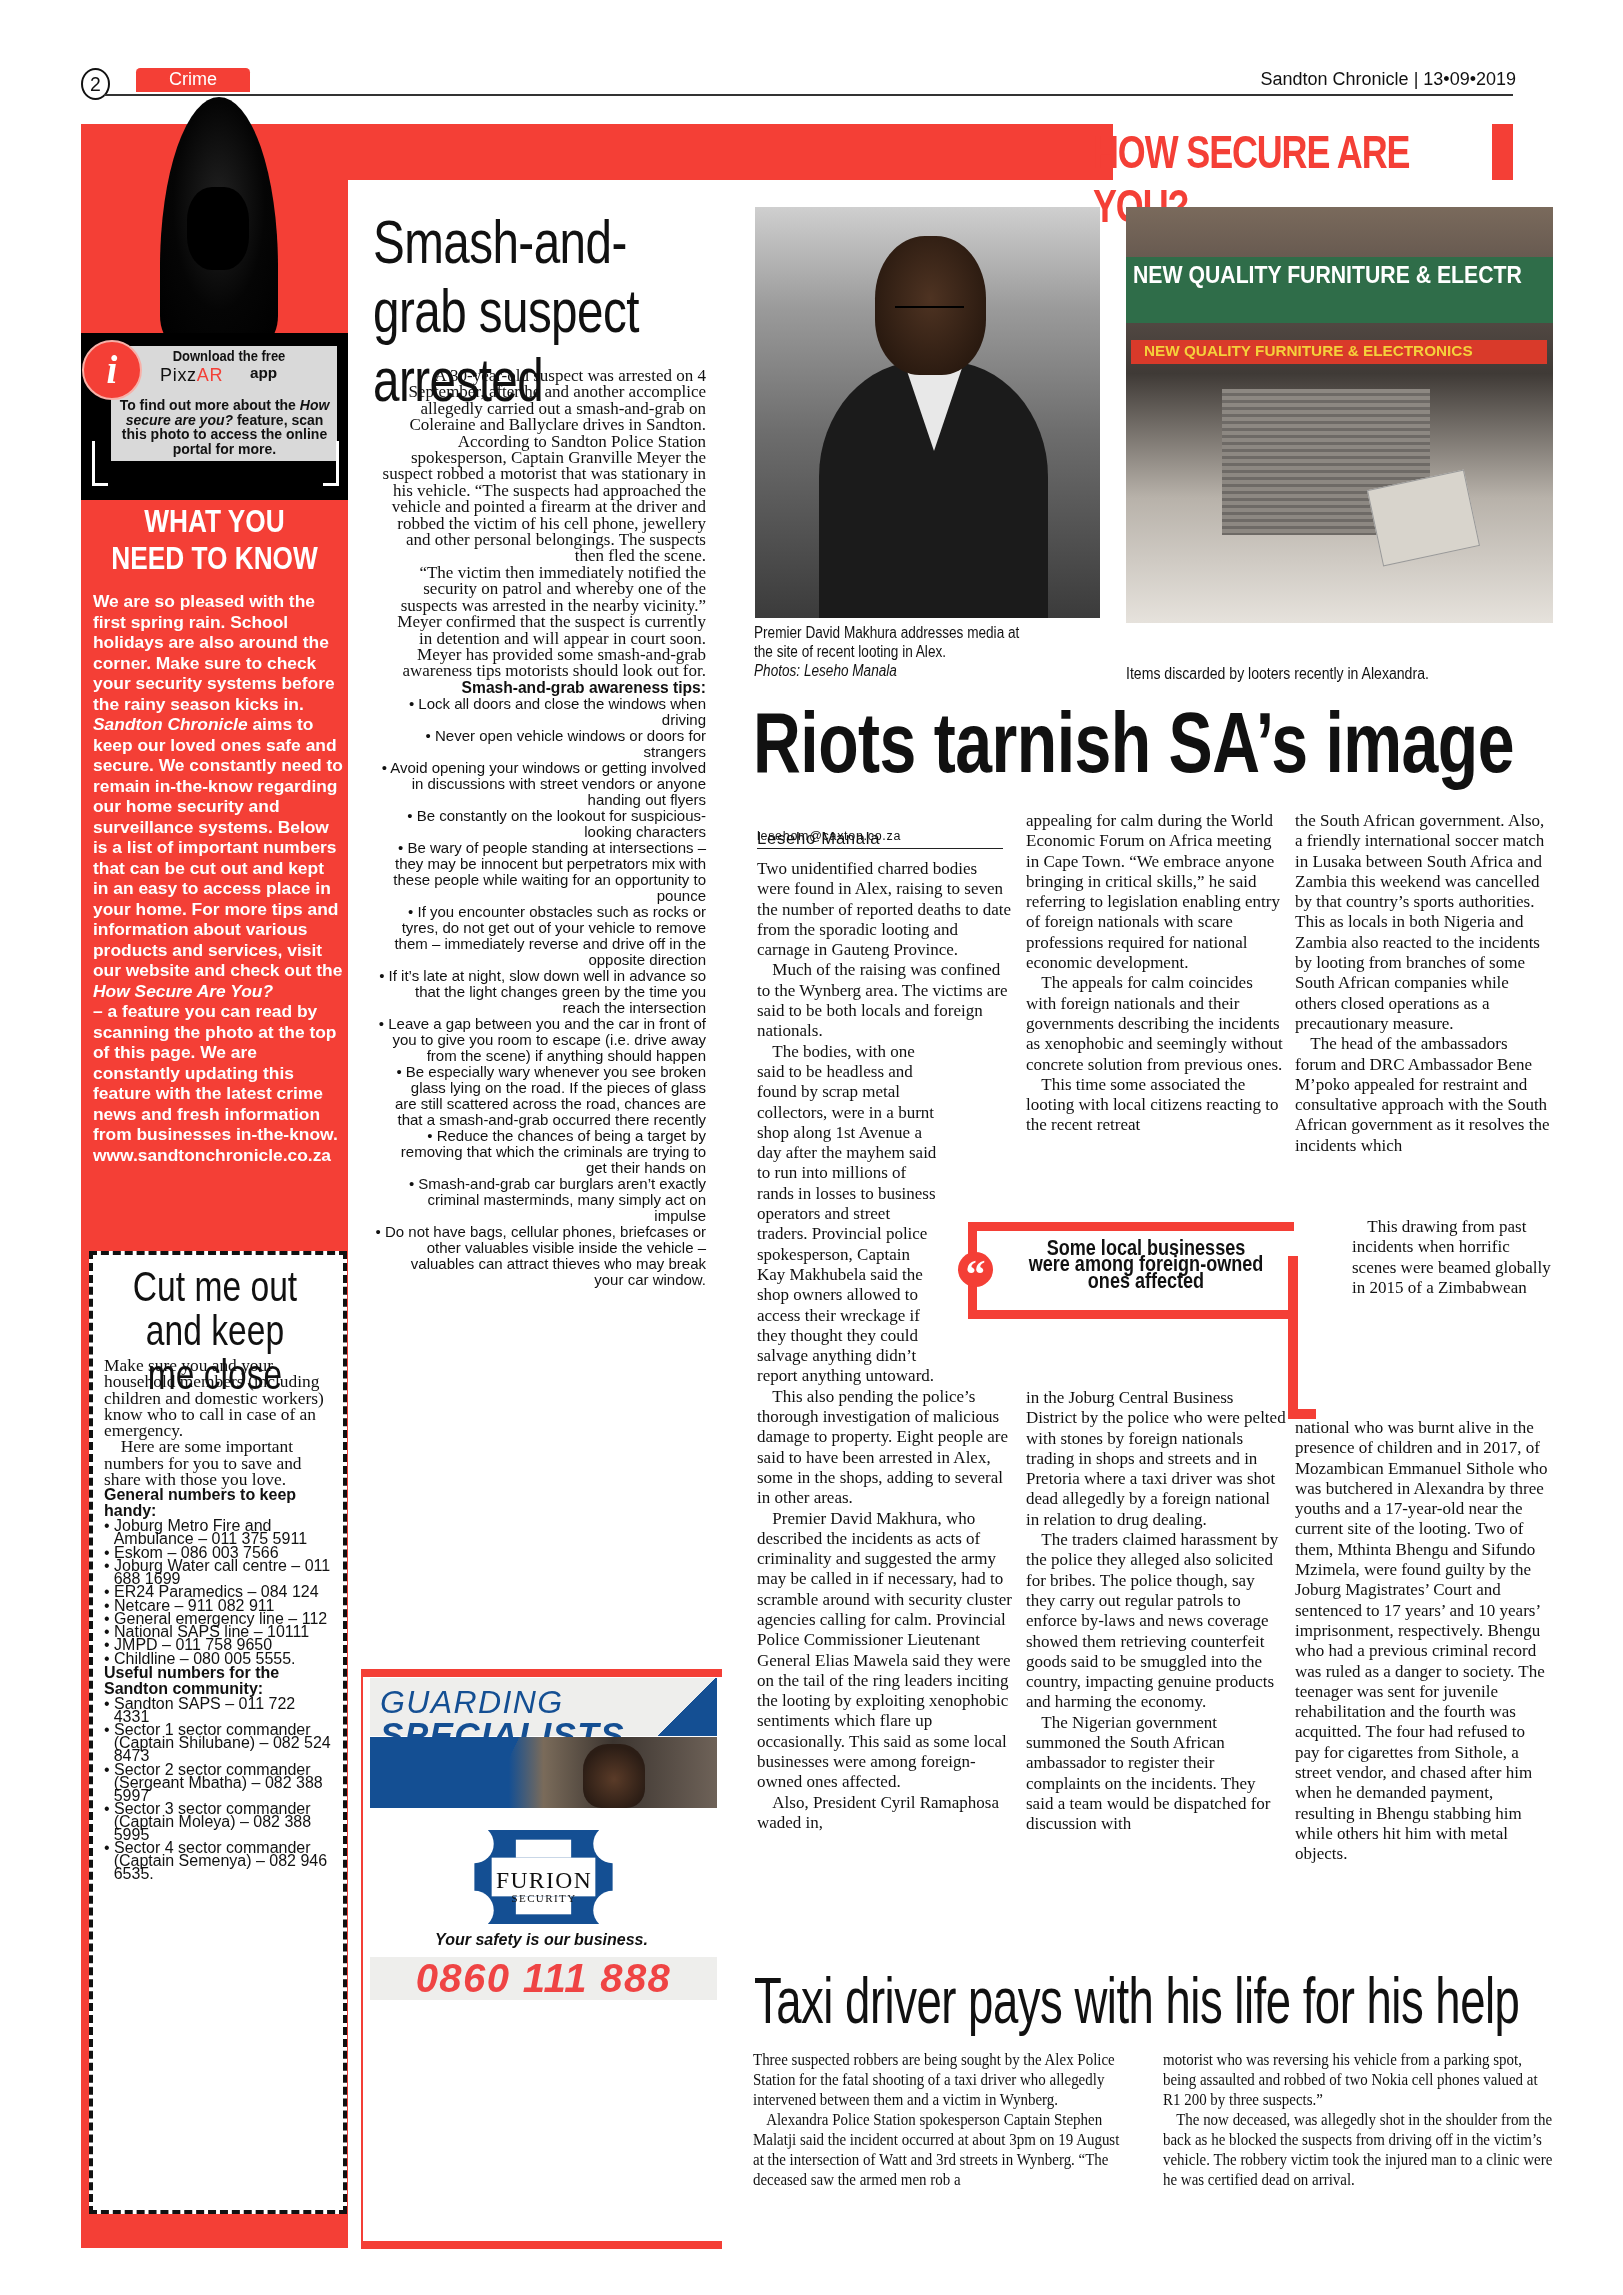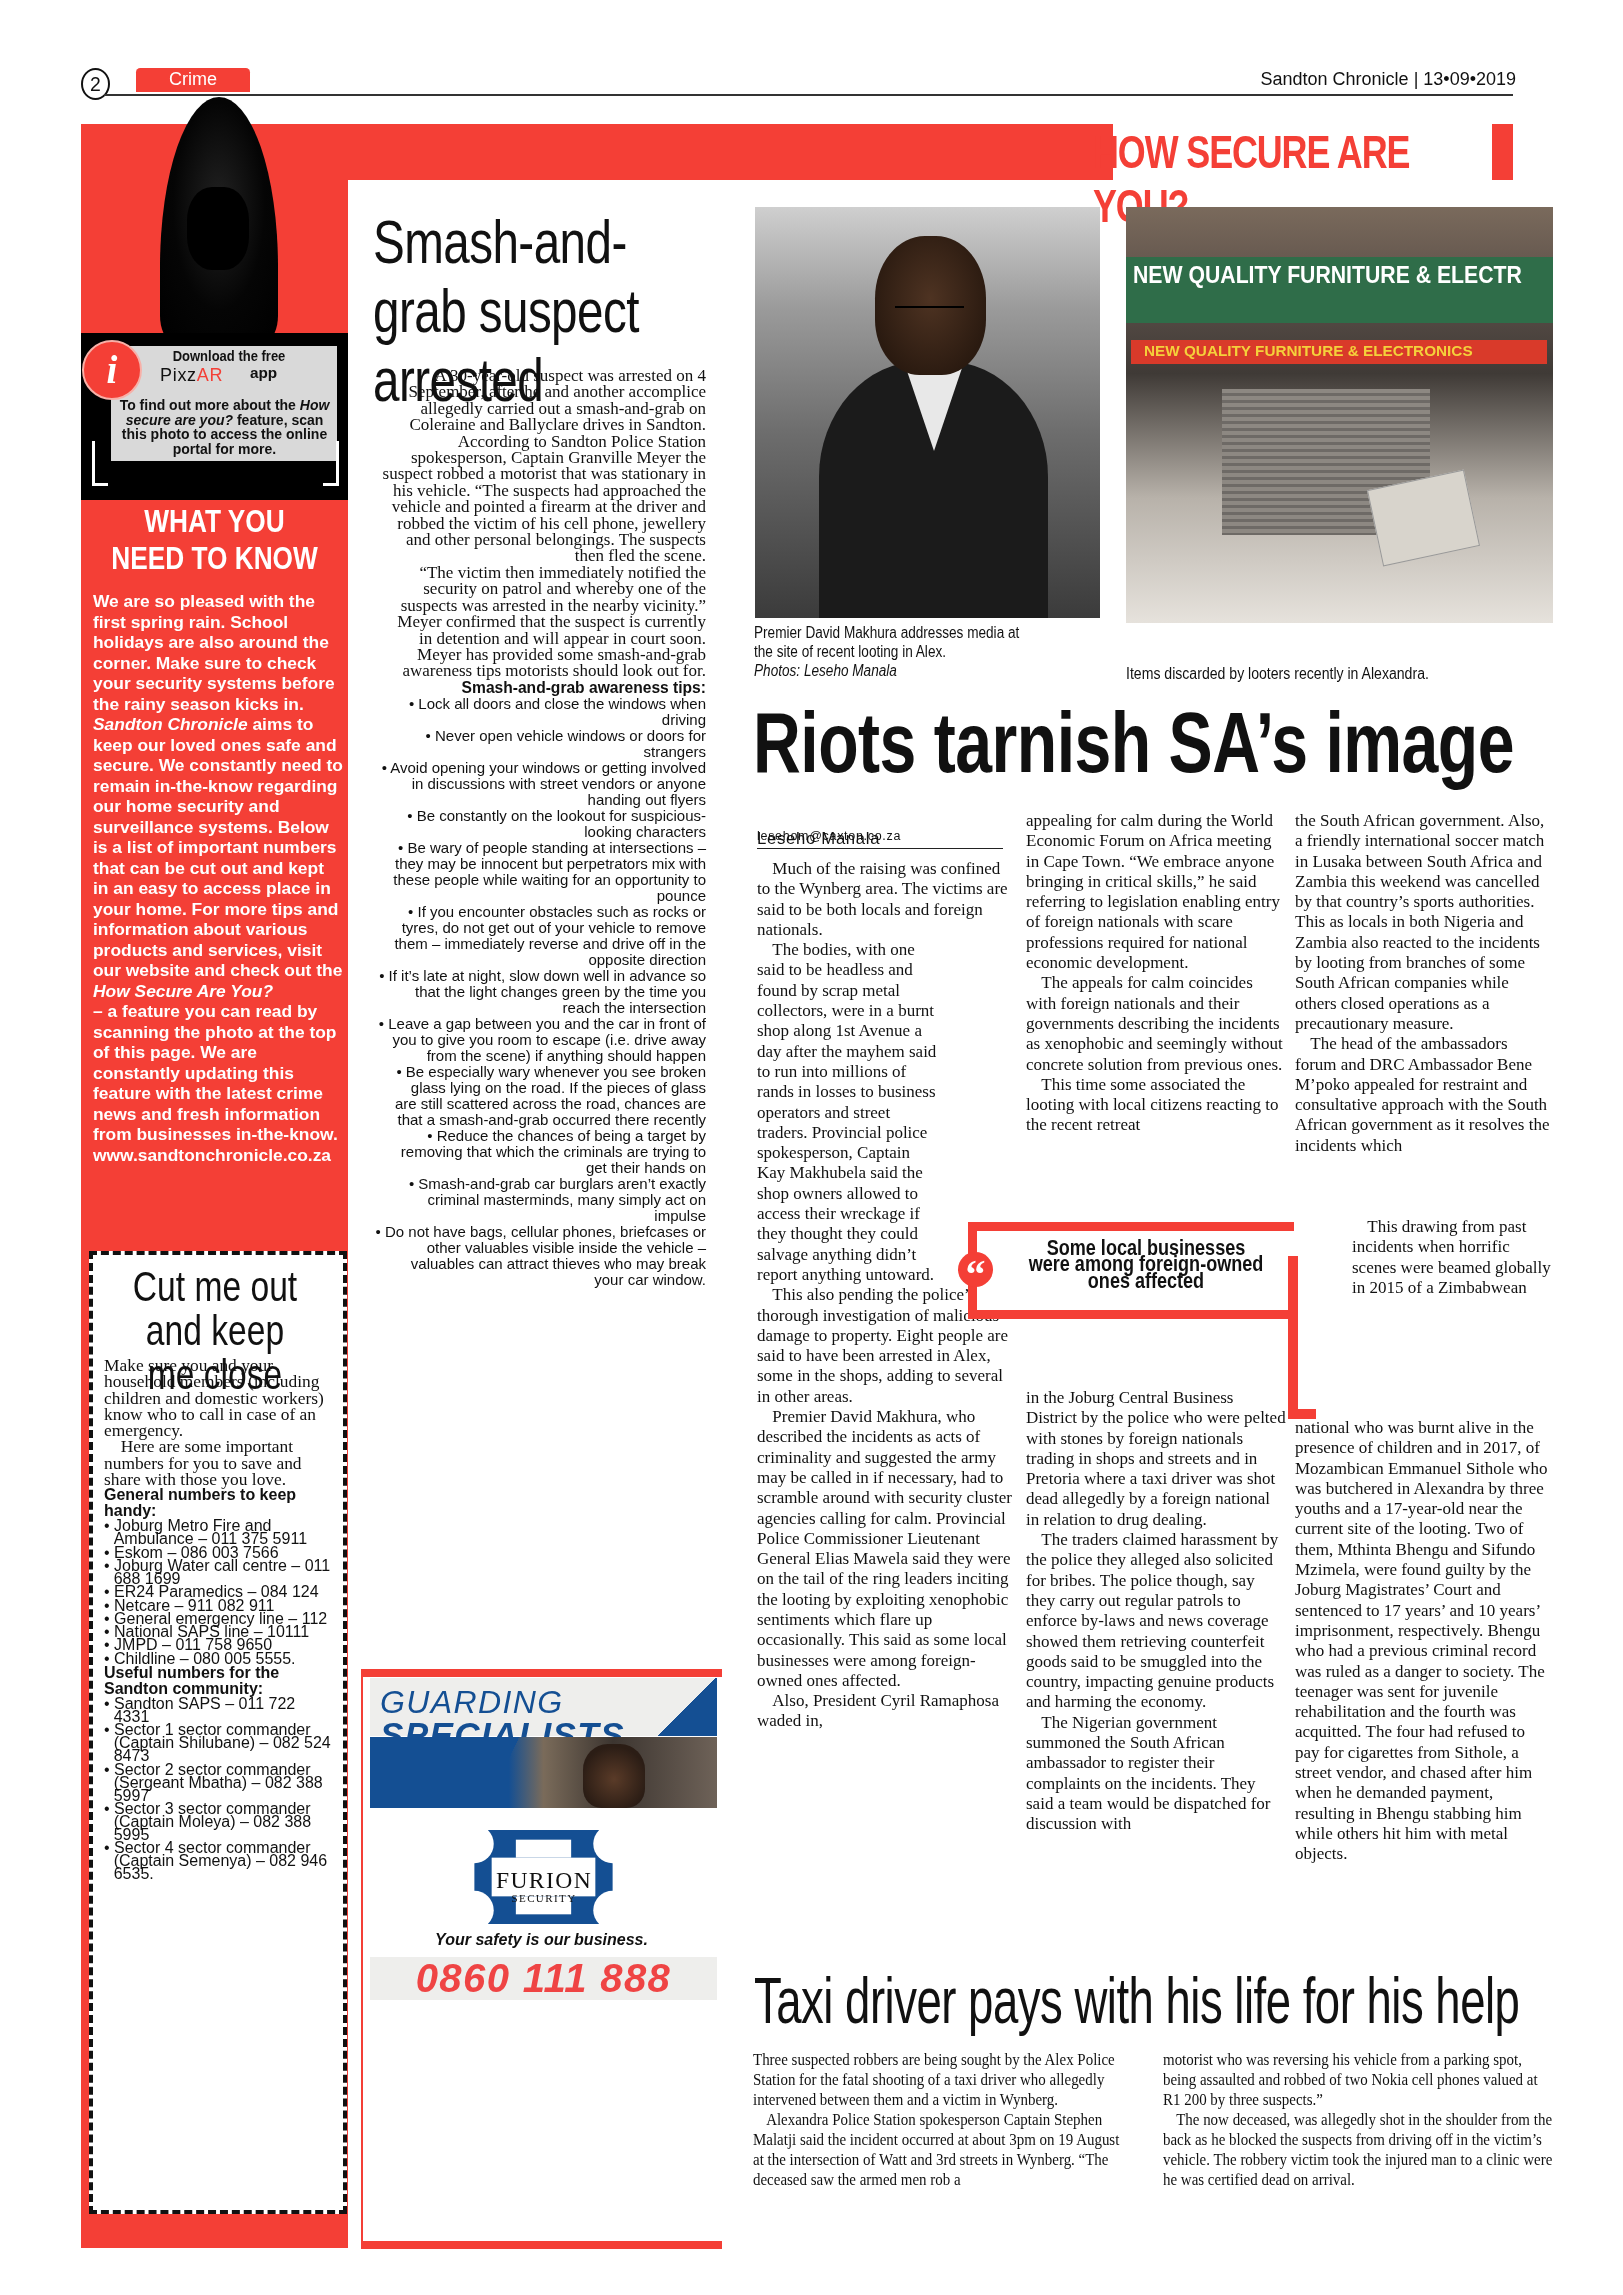--- a/index.html
+++ b/index.html
@@ -246,20 +246,21 @@
   <i>Photos: Leseho Manala</i>
 </div>
 <div class="abs cap2">Items discarded by looters recently in Alexandra.</div>
 
 <div class="abs riots-head">Riots tarnish SA’s image</div>
 <div class="abs byline-name">Leseho Manala</div>
 <div class="abs byline-email">lesehom@caxton.co.za</div>
 <div class="abs byline-rule"></div>
 
 <div class="abs col rcol1" style="line-height:20.3px">
+  <p>Two unidentified charred bodies were found in Alex, raising to seven the number of reported deaths to date from the sporadic looting and carnage in Gauteng Province.</p>
   <p class="ind">Much of the raising was confined to the Wynberg area. The victims are said to be both locals and foreign nationals.</p>
   <p class="ind" style="padding-right:76px">The bodies, with one said to be headless and found by scrap metal collectors, were in a burnt shop along 1st Avenue a day after the mayhem said to run into millions of rands in losses to business operators and street traders. Provincial police spokesperson, Captain Kay Makhubela said the shop owners allowed to access their wreckage if they thought they could salvage anything didn’t report anything untoward.</p>
   <p class="ind">This also pending the police’s thorough investigation of malicious damage to property. Eight people are said to have been arrested in Alex, some in the shops, adding to several in other areas.</p>
   <p class="ind">Premier David Makhura, who described the incidents as acts of criminality and suggested the army may be called in if necessary, had to scramble around with security cluster agencies calling for calm. Provincial Police Commissioner Lieutenant General Elias Mawela said they were on the tail of the ring leaders inciting the looting by exploiting xenophobic sentiments which flare up occasionally. This said as some local businesses were among foreign-owned ones affected.</p>
   <p class="ind">Also, President Cyril Ramaphosa waded in,</p>
 </div>
 
 <div class="abs col rcol2" style="line-height:20.3px">
   <p>appealing for calm during the World Economic Forum on Africa meeting in Cape Town. “We embrace anyone bringing in critical skills,” he said referring to legislation enabling entry of foreign nationals with scare professions required for national economic development.</p>
   <p class="ind">The appeals for calm coincides with foreign nationals and their governments describing the incidents as xenophobic and seemingly without concrete solution from previous ones.</p>

